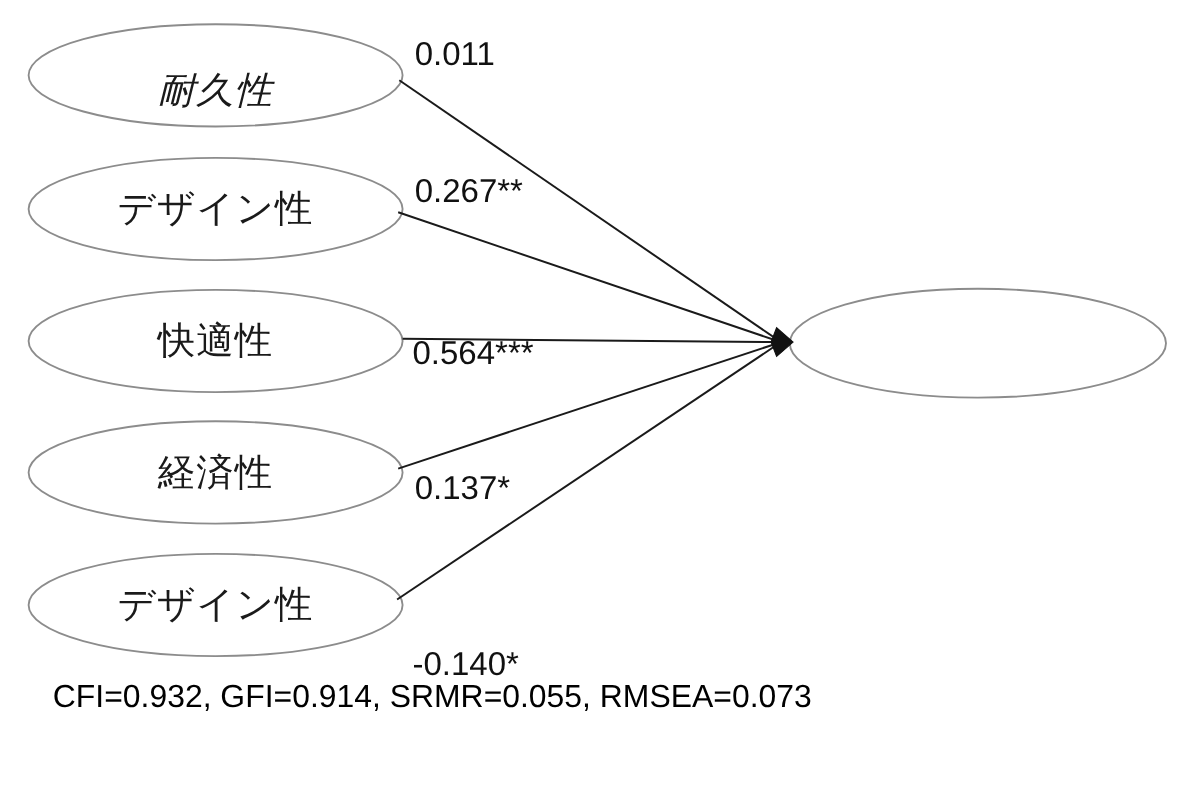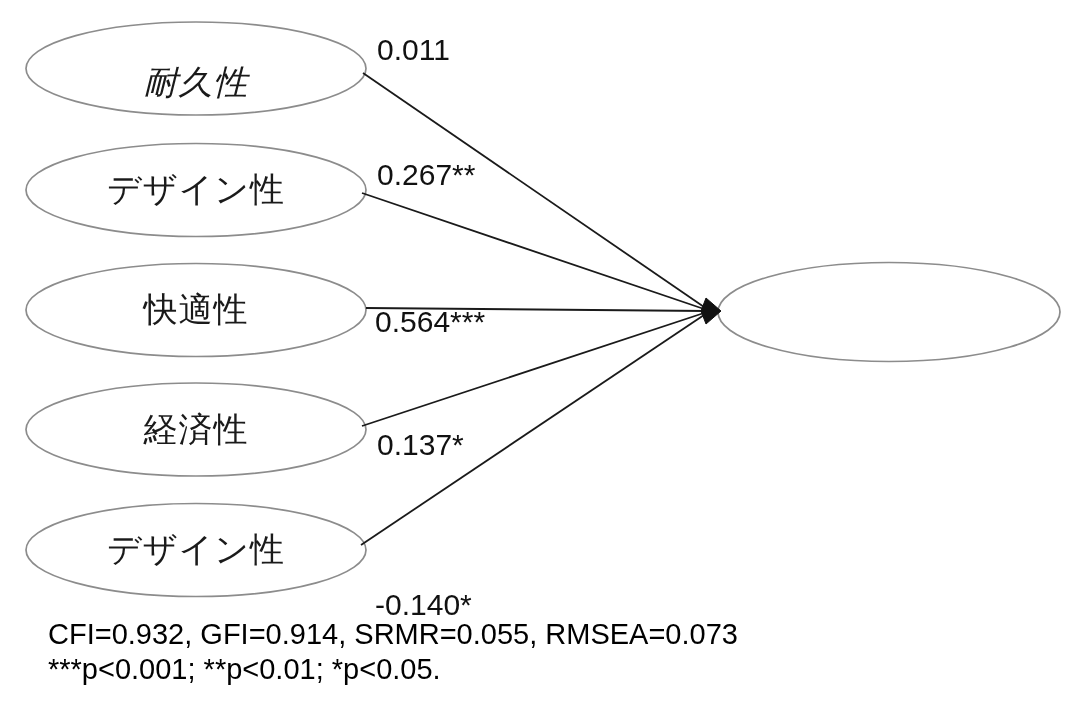--- a/index.html
+++ b/index.html
@@ -81,16 +81,15 @@
 
 
   <div class="coef-label" style="left:377px; top:33px;">0.011</div>
   <div class="coef-label" style="left:377px; top:158px;">0.267**</div>
   <div class="coef-label" style="left:375px; top:260px;margin-top:45px;">0.564***</div>
   <div class="coef-label" style="left:377px; top:428px;">0.137*</div>
   <div class="coef-label" style="left:375px; top:558px;margin-top:30px;">-0.140*</div>
 
   <div class="footer-note">
     <div>CFI=0.932, GFI=0.914, SRMR=0.055, RMSEA=0.073</div>
-    <div>***p&lt;0.001; **p&lt;0.01; *p&lt;0.05.</div>
   </div>
 
 </div>
 
 </body></html>

